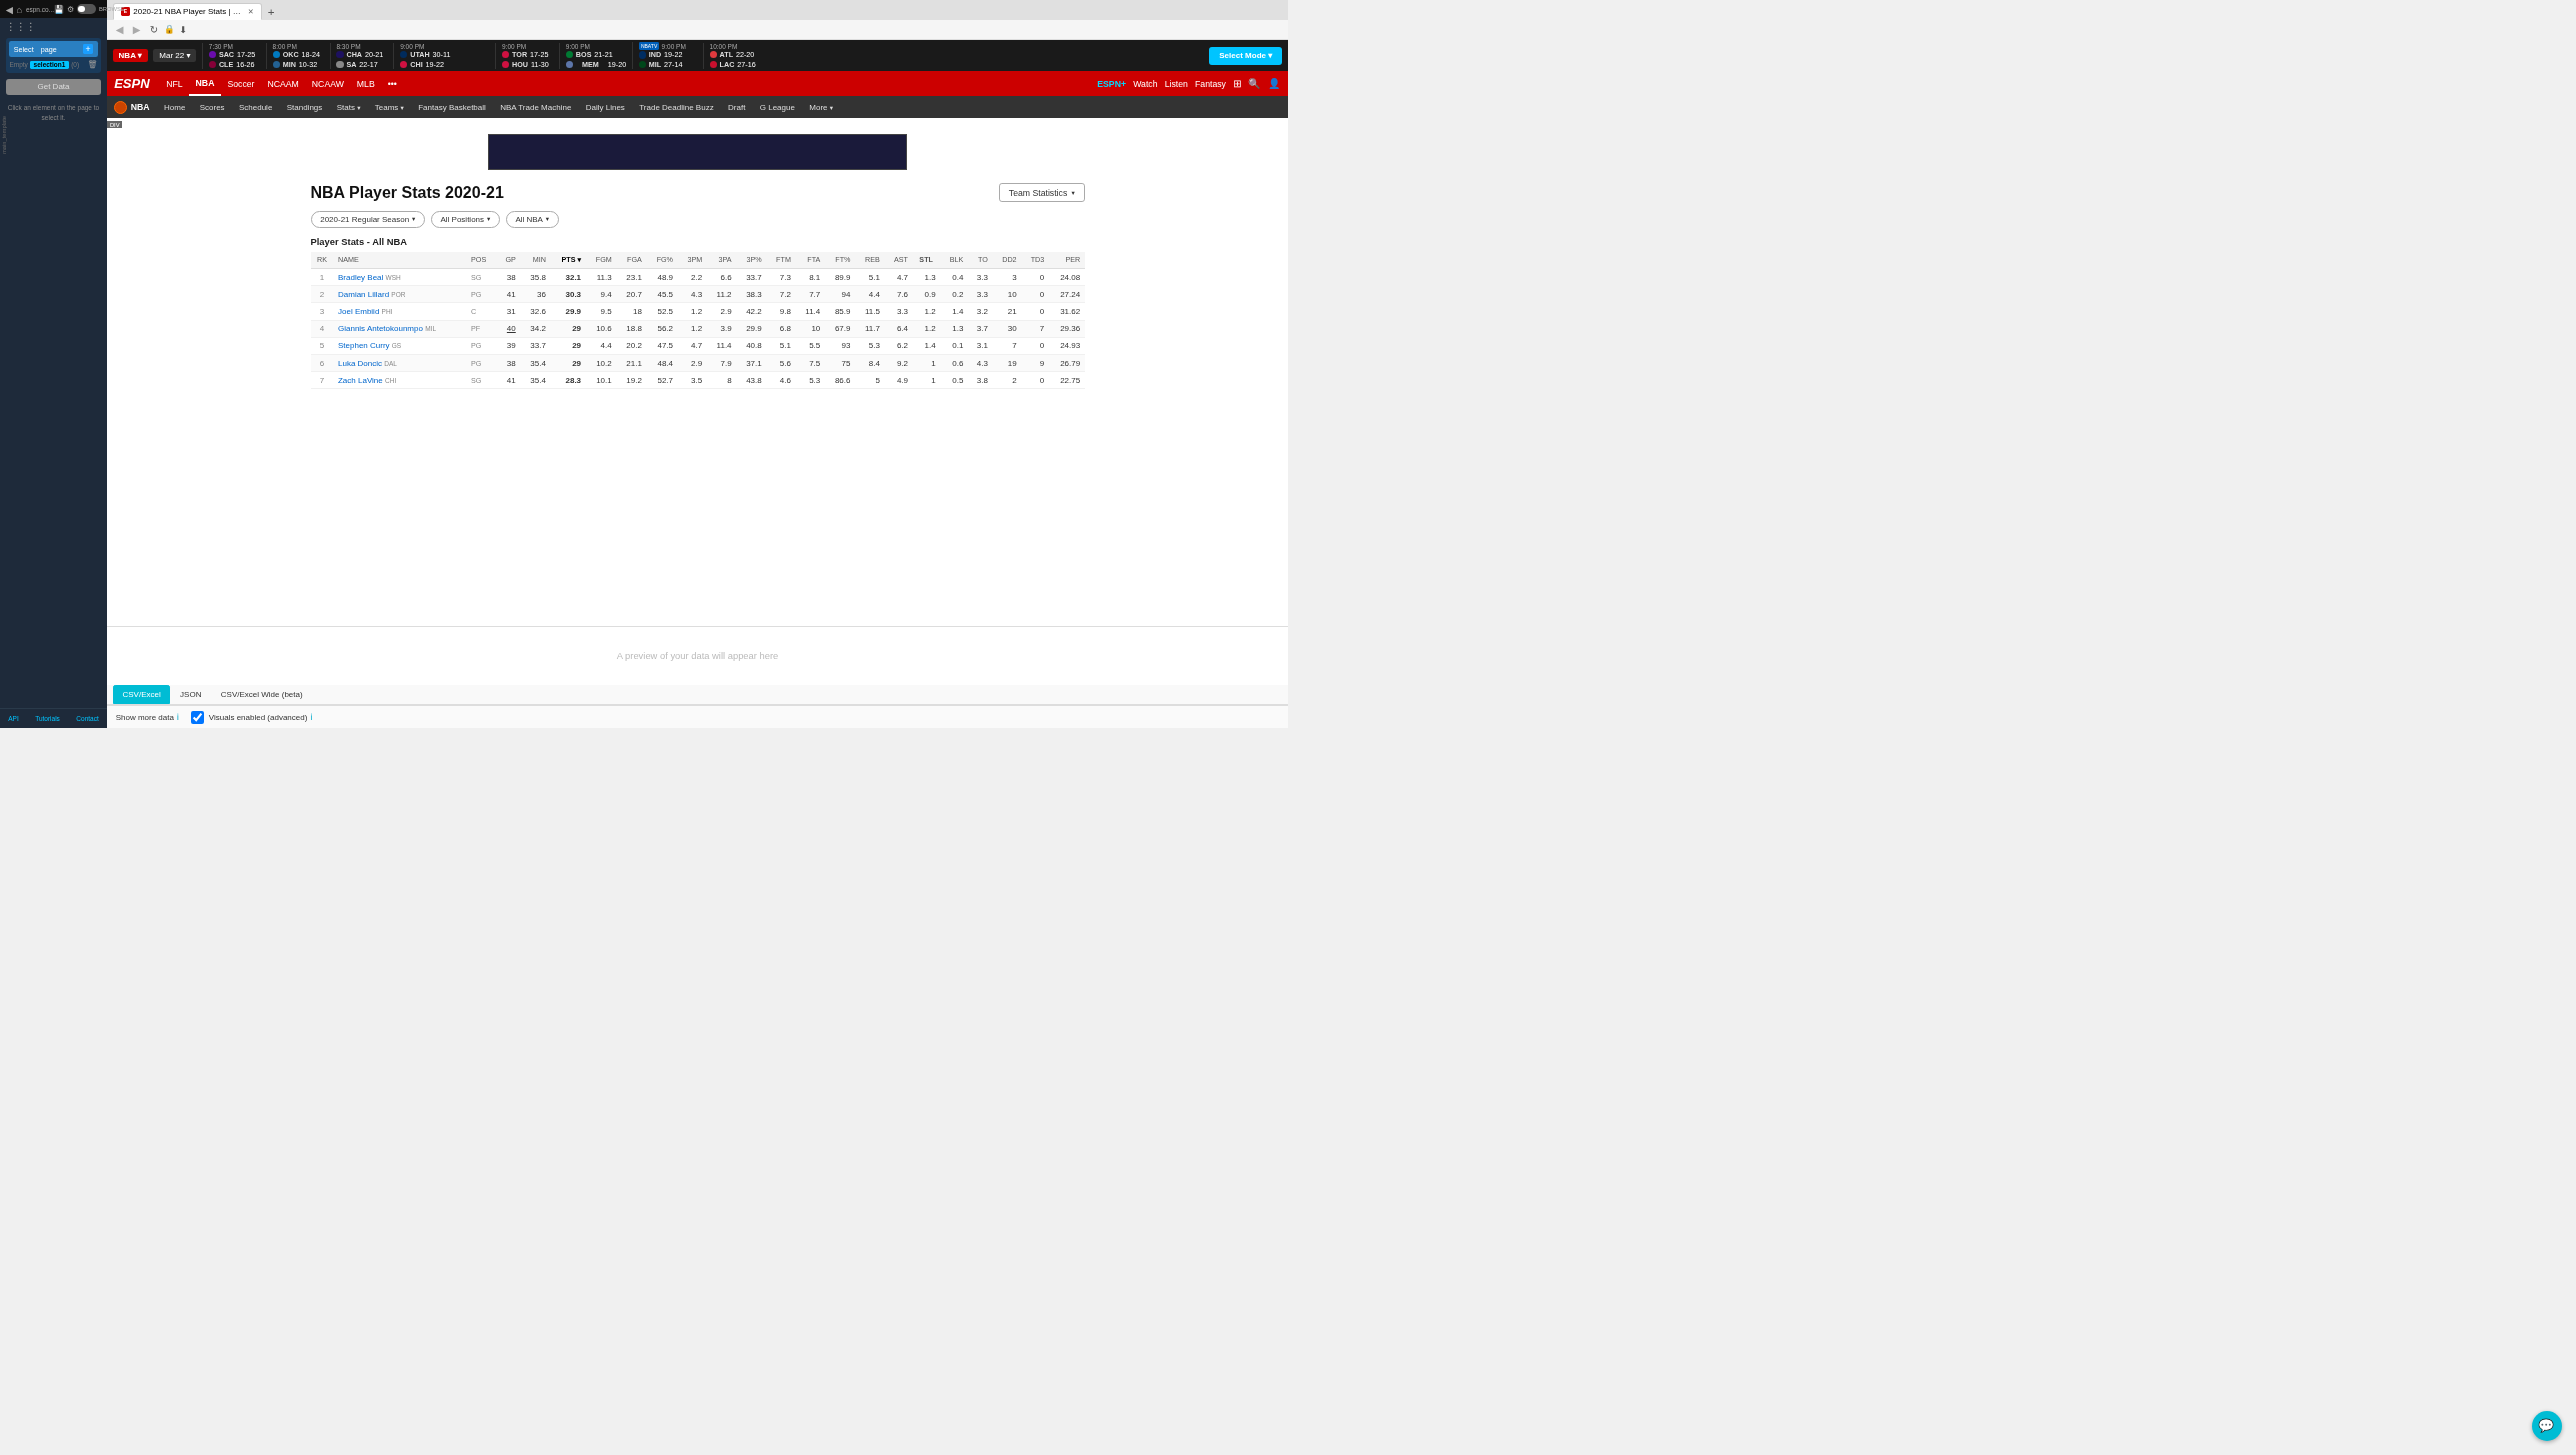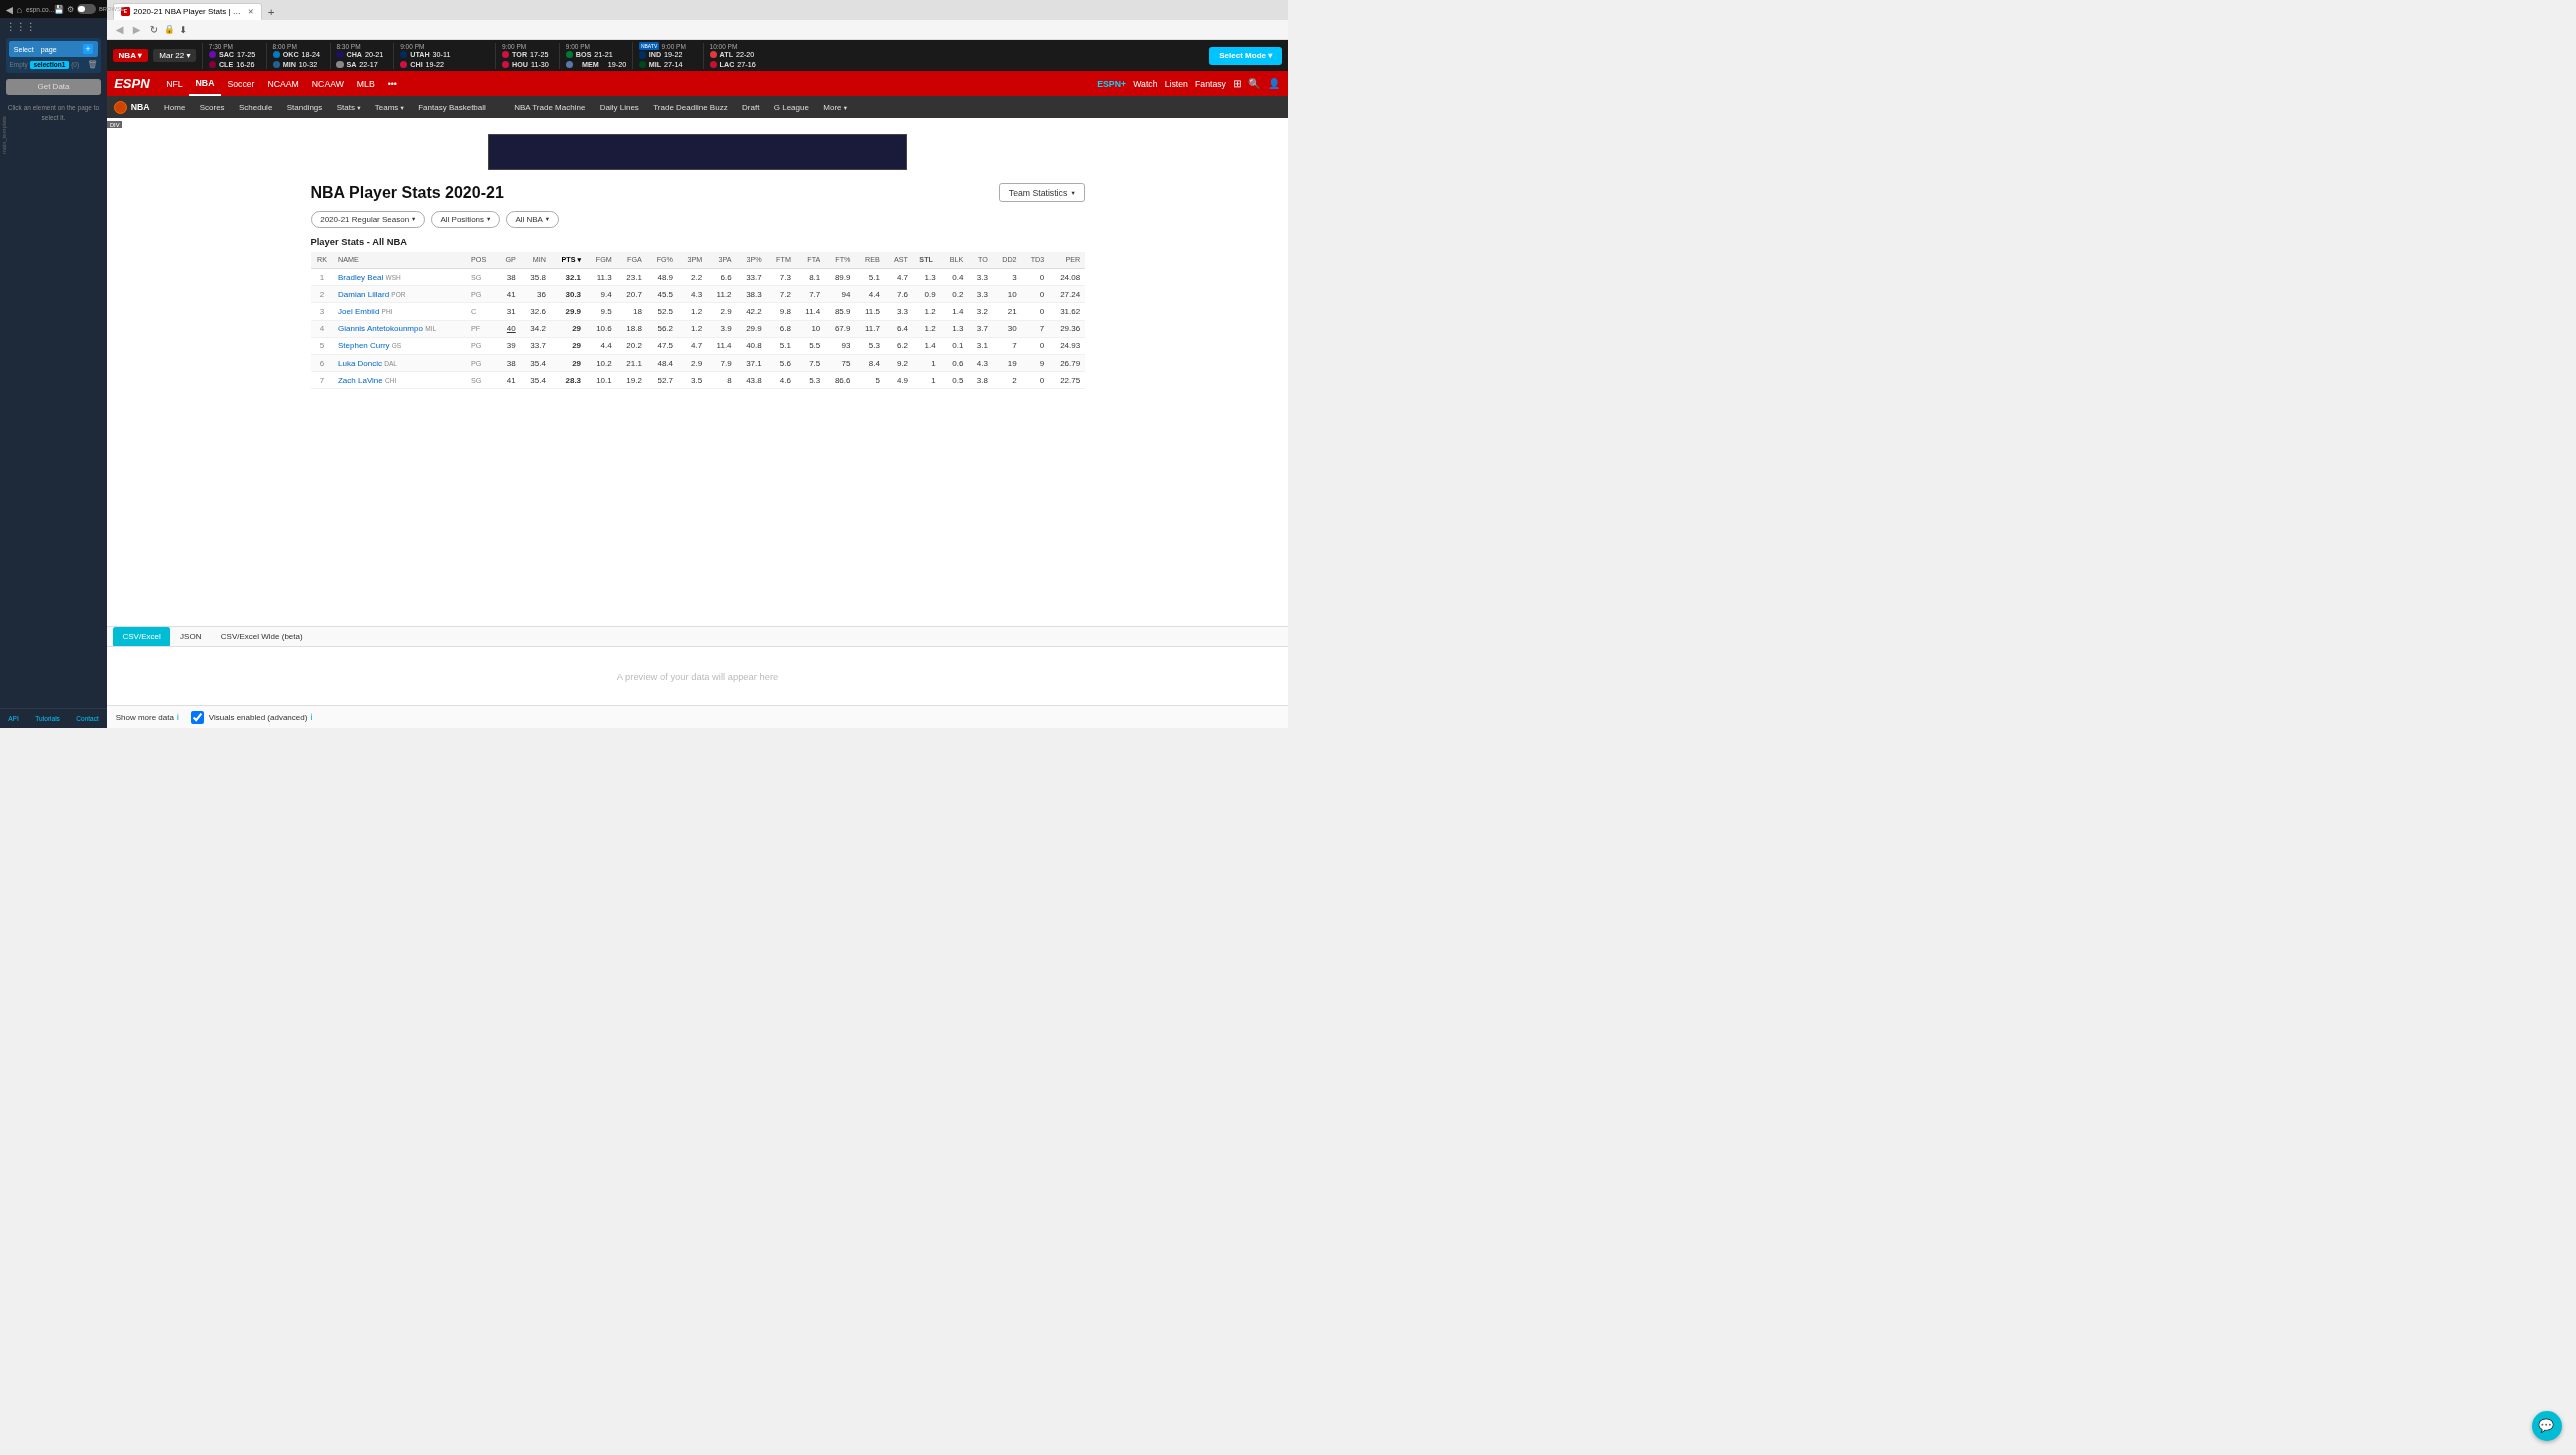--- a/index.html
+++ b/index.html
@@ -233,21 +233,21 @@
         <div style="width:13px;height:13px;background:#cc4400;border-radius:50%;border:0.7px solid #ff6600;"></div>
         <span style="color:white;font-weight:bold;font-size:8.7px;">NBA</span>
       </div>
       <a href="#" style="color:#ddd;font-size:8px;padding:6.5px 7.2px;text-decoration:none;">Home</a>
       <a href="#" style="color:#ddd;font-size:8px;padding:6.5px 7.2px;text-decoration:none;">Scores</a>
       <a href="#" style="color:#ddd;font-size:8px;padding:6.5px 7.2px;text-decoration:none;">Schedule</a>
       <a href="#" style="color:#ddd;font-size:8px;padding:6.5px 7.2px;text-decoration:none;">Standings</a>
       <a href="#" style="color:#ddd;font-size:8px;padding:6.5px 7.2px;text-decoration:none;">Stats <span style="font-size:6.5px;">▾</span></a>
       <a href="#" style="color:#ddd;font-size:8px;padding:6.5px 7.2px;text-decoration:none;">Teams <span style="font-size:6.5px;">▾</span></a>
       <a href="#" style="color:#ddd;font-size:8px;padding:6.5px 7.2px;text-decoration:none;">Fantasy Basketball</a>
-      <a href="#" style="color:#ddd;font-size:8px;padding:6.5px 7.2px;text-decoration:none;margin-left:14px;">NBA Trade Machine</a>
+      <a href="#" style="color:#ddd;font-size:8px;padding:6.5px 7.2px;text-decoration:none;">NBA Trade Machine</a>
       <a href="#" style="color:#ddd;font-size:8px;padding:6.5px 7.2px;text-decoration:none;">Daily Lines</a>
       <a href="#" style="color:#ddd;font-size:8px;padding:6.5px 7.2px;text-decoration:none;">Trade Deadline Buzz</a>
       <a href="#" style="color:#ddd;font-size:8px;padding:6.5px 7.2px;text-decoration:none;">Draft</a>
       <a href="#" style="color:#ddd;font-size:8px;padding:6.5px 7.2px;text-decoration:none;">G League</a>
       <a href="#" style="color:#ddd;font-size:8px;padding:6.5px 7.2px;text-decoration:none;">More <span style="font-size:6.5px;">▾</span></a>
     </div>
 
     <div style="position:relative;z-index:5;">
       <span style="background:#666;color:white;font-size:5.8px;padding:0.7px 2.9px;">DIV</span>
     </div>
@@ -490,28 +490,28 @@
                   <td style="padding: 3.6px 4.3px; border-bottom: 0.7px solid rgb(240, 240, 240); white-space: nowrap; font-size: 8px; text-align: right; color: rgb(51, 51, 51);">22.75</td>
                 </tr>
               </tbody>
           </table>
         </div>
       </div>
     </div>
 
     <div style="background:white;border-top:1.4px solid #ddd;flex-shrink:0;">
 
+      <div style="min-height:58px;display:flex;align-items:center;justify-content:center;">
+        <span style="color:#bbb;font-size:9.4px;">A preview of your data will appear here</span>
+      </div>
+
       <div style="display:flex;border-bottom:0.7px solid #ddd;padding:0 5.8px;background:#f9f9f9;">
         <div style="padding:4.3px 8.7px;font-size:8px;cursor:pointer;background:#00bcd4;color:white;border-radius:2.2px 2.2px 0 0;border:0.7px solid #00bcd4;">CSV/Excel</div>
         <div style="padding:4.3px 8.7px;font-size:8px;cursor:pointer;color:#333;border:0.7px solid transparent;">JSON</div>
         <div style="padding:4.3px 8.7px;font-size:8px;cursor:pointer;color:#333;border:0.7px solid transparent;">CSV/Excel Wide (beta)</div>
-      </div>
-
-      <div style="min-height:58px;display:flex;align-items:center;justify-content:center;">
-        <span style="color:#bbb;font-size:9.4px;">A preview of your data will appear here</span>
       </div>
 
       <div style="display:flex;align-items:center;gap:11.6px;padding:4.3px 8.7px;border-top:0.7px solid #ddd;background:#fafafa;">
         <label style="font-size:8px;color:#333;cursor:pointer;display:flex;align-items:center;gap:2.9px;">
           <span>Show more data</span>
           <span style="color:#00aacc;font-size:8.7px;">ℹ</span>
         </label>
         <label style="font-size:8px;color:#333;cursor:pointer;display:flex;align-items:center;gap:2.9px;">
           <input type="checkbox" checked="" style="margin-right: 2.2px;">
           <span>Visuals enabled (advanced)</span>

